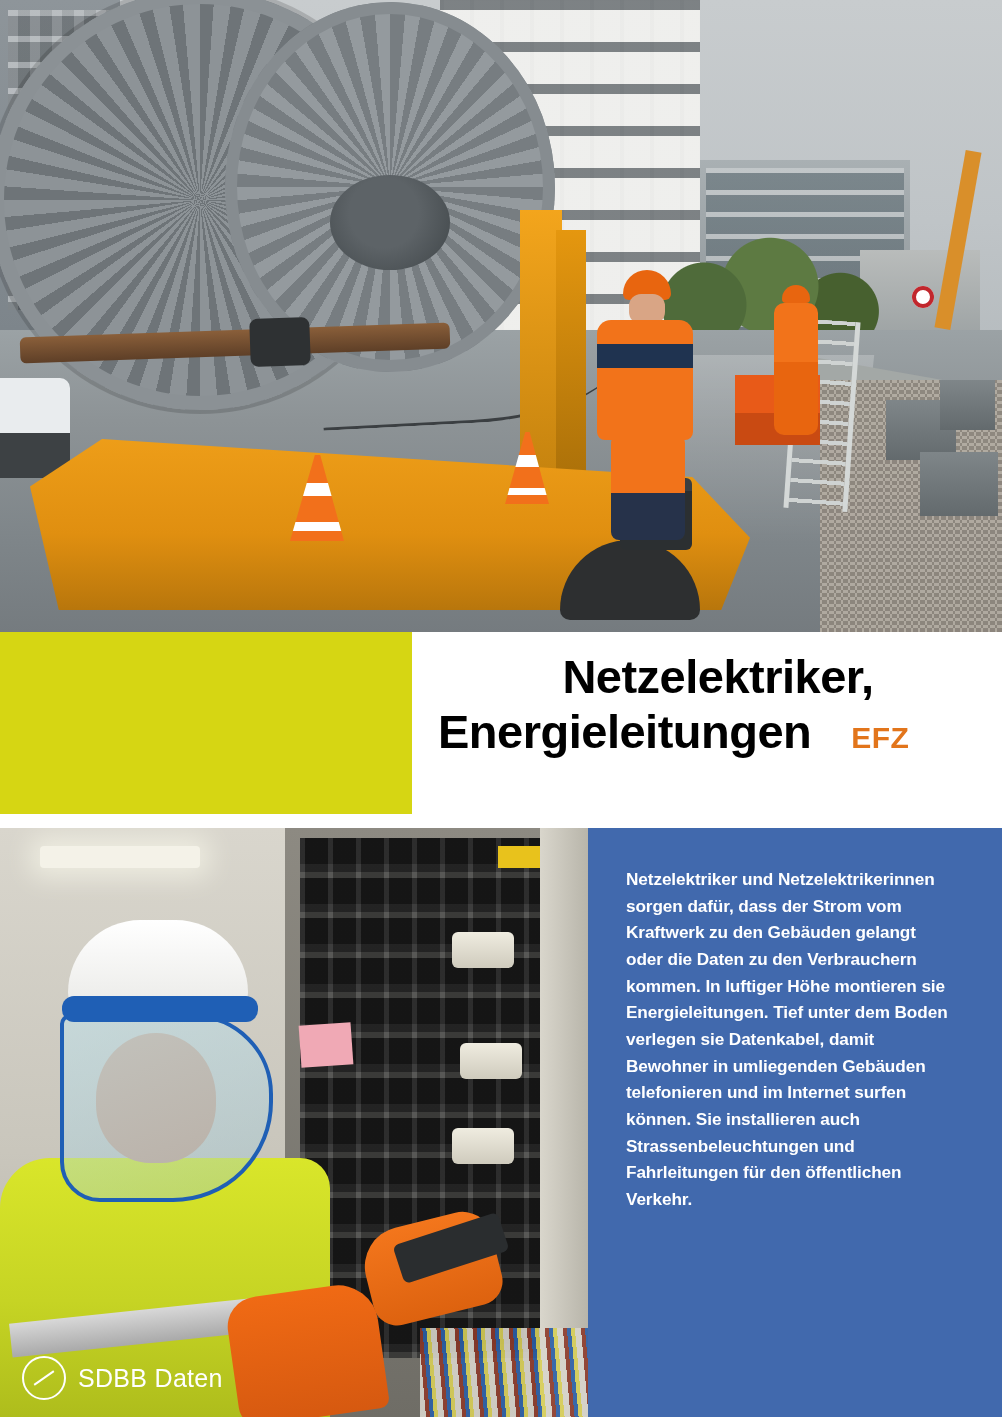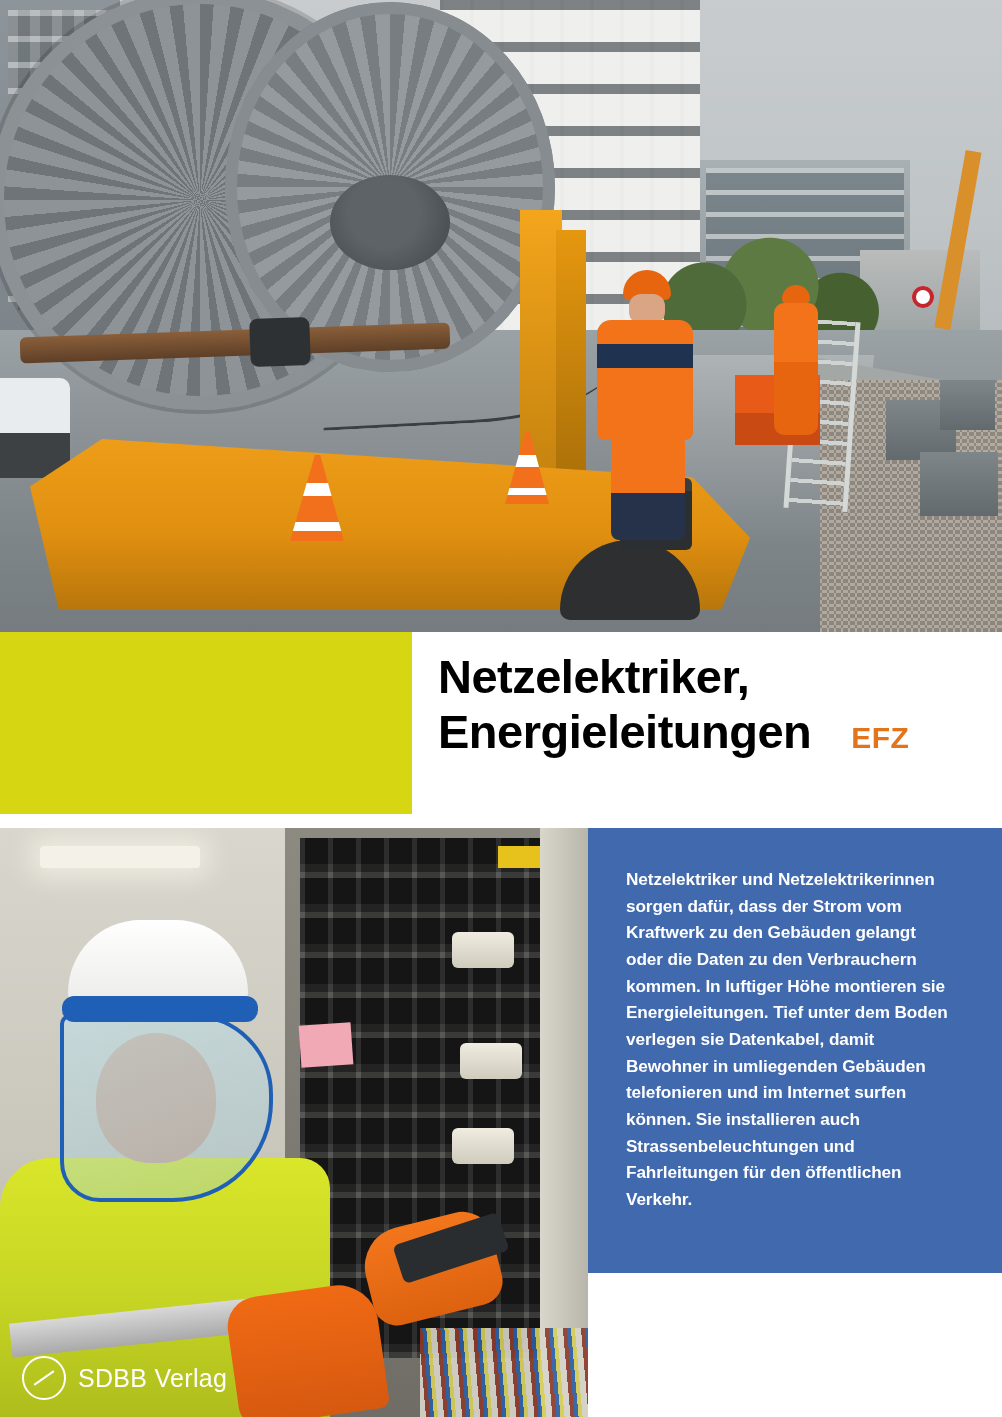--- a/index.html
+++ b/index.html
@@ -260,20 +260,21 @@
     top: 18px;
     width: 560px;
   }
   .title-line {
     font-size: 47px;
     font-weight: bold;
     line-height: 1.17;
     letter-spacing: -0.5px;
     color: #000000;
     white-space: nowrap;
+    text-align: center;
   }
   .title-row2 {
     display: flex;
     align-items: baseline;
     gap: 40px;
   }
   .title-badge {
     font-size: 30px;
     font-weight: bold;
     color: #e2751b;
@@ -420,21 +421,21 @@
     color: #ffffff;
     font-weight: normal;
   }
 
   
   .blue-panel {
     position: absolute;
     left: 588px;
     top: 0;
     width: 414px;
-    height: 445px;
+    height: 589px;
     background: #4169ad;
   }
   .blue-text {
     position: absolute;
     left: 38px;
     top: 38px;
     width: 330px;
     color: #ffffff;
     font-size: 17.2px;
     line-height: 1.55;
@@ -521,21 +522,21 @@
       <div class="p2-face"></div>
       <div class="p2-visor"></div>
       <div class="p2-helmet"></div>
       <div class="p2-helmet-band"></div>
       <div class="p2-glove-r"></div>
       <div class="p2-tool"></div>
       <div class="p2-glove-l"></div>
 
       <div class="p2-logo-text">
         <div class="p2-logo-mark"></div>
-        <div class="p2-logo-label">SDBB Verlag</div>
+        <div class="p2-logo-label">SDBB Daten</div>
       </div>
     </div>
 
     <div class="blue-panel">
       <div class="blue-text">Netzelektriker und Netzelektrikerinnen sorgen dafür, dass der Strom vom Kraftwerk zu den Gebäuden gelangt oder die Daten zu den Verbrauchern kommen. In luftiger Höhe montieren sie Energieleitungen. Tief unter dem Boden verlegen sie Datenkabel, damit Bewohner in umliegenden Gebäuden telefonieren und im Internet surfen können. Sie installieren auch Strassenbeleuchtungen und Fahrleitungen für den öffentlichen Verkehr.</div>
     </div>
 
   </div>
 </div>
 

